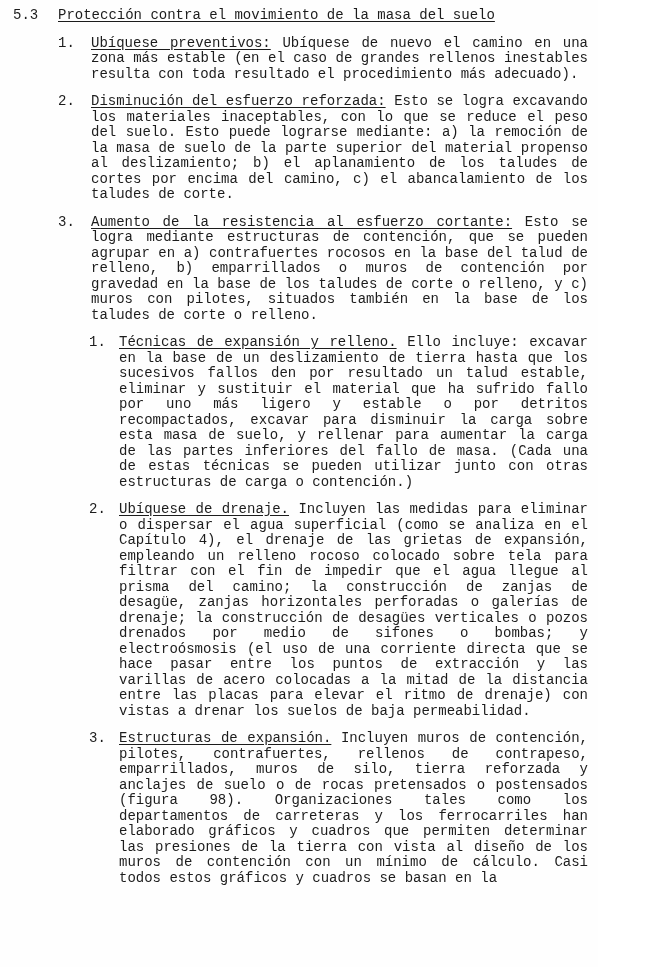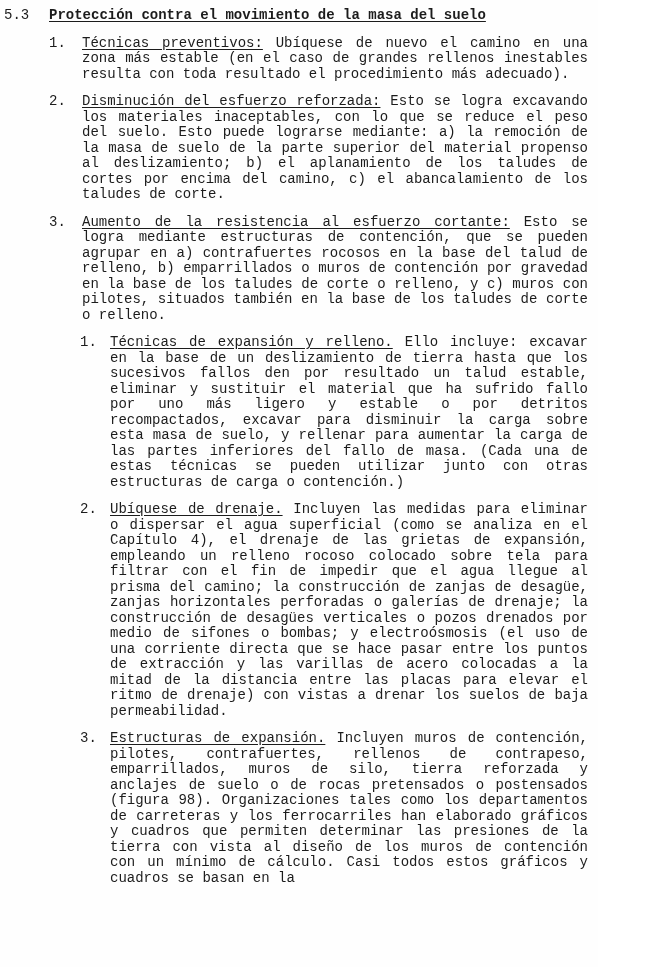--- a/index.html
+++ b/index.html
@@ -5,38 +5,37 @@
   * { box-sizing: border-box; }
   html, body { margin: 0; padding: 0; }
   body {
     background: #ffffff;
     font-family: "Liberation Mono", "DejaVu Sans Mono", monospace;
   }
   .page {
     position: relative;
     width: 598px;
     height: 967px;
-    padding: 6px 10px 4px 4px;
+    padding: 6px 10px 4px 13px;
     background: #fefefe;
     color: #1c1c1c;
     font-size: 14px;
     line-height: 15.5px;
     overflow: hidden;
   }
   .heading-row {
     display: flex;
     margin: 2px 0 12px 0;
   }
   .section-num {
     flex: 0 0 45px;
   }
   .section-title {
     text-decoration: underline;
     text-underline-offset: 2px;
-    font-weight: bold;
   }
   .para {
     margin: 12px 0;
     text-align: justify;
     text-indent: 43px;
   }
   .list-item {
     display: flex;
     margin-top: 12px;
   }
@@ -62,21 +61,21 @@
     <span class="section-num">5.3</span>
     <span class="section-title">Protección contra el movimiento de la masa del suelo</span>
   </div>
 
 
   <div class="methods">
 
     <div class="list-item">
       <span class="item-num">1.</span>
       <div class="item-text">
-        <span class="lead">Técnicas preventivos:</span>
+        <span class="lead">Ubíquese preventivos:</span>
         <span>Ubíquese de nuevo el camino en una zona más estable (en el caso de grandes rellenos inestables resulta con toda resultado el procedimiento más adecuado).</span>
       </div>
     </div>
 
     <div class="list-item">
       <span class="item-num">2.</span>
       <div class="item-text">
         <span class="lead">Disminución del esfuerzo reforzada:</span>
         <span>Esto se logra excavando los materiales inaceptables, con lo que se reduce el peso del suelo. Esto puede lograrse mediante: a) la remoción de la masa de suelo de la parte superior del material propenso al deslizamiento; b) el aplanamiento de los taludes de cortes por encima del camino, c) el abancalamiento de los taludes de corte.</span>
       </div>

